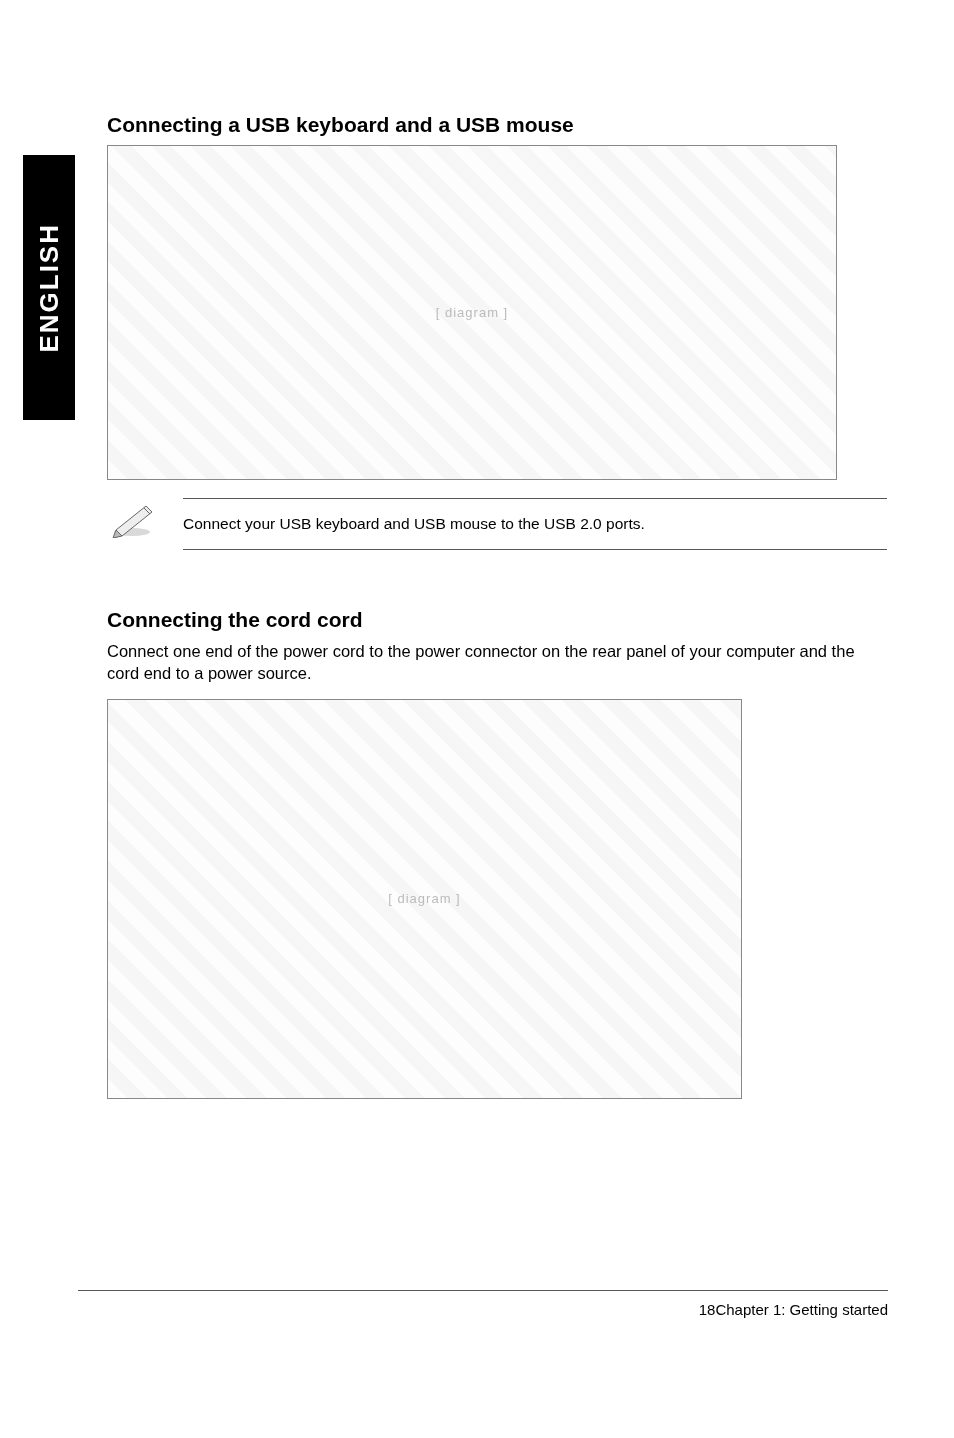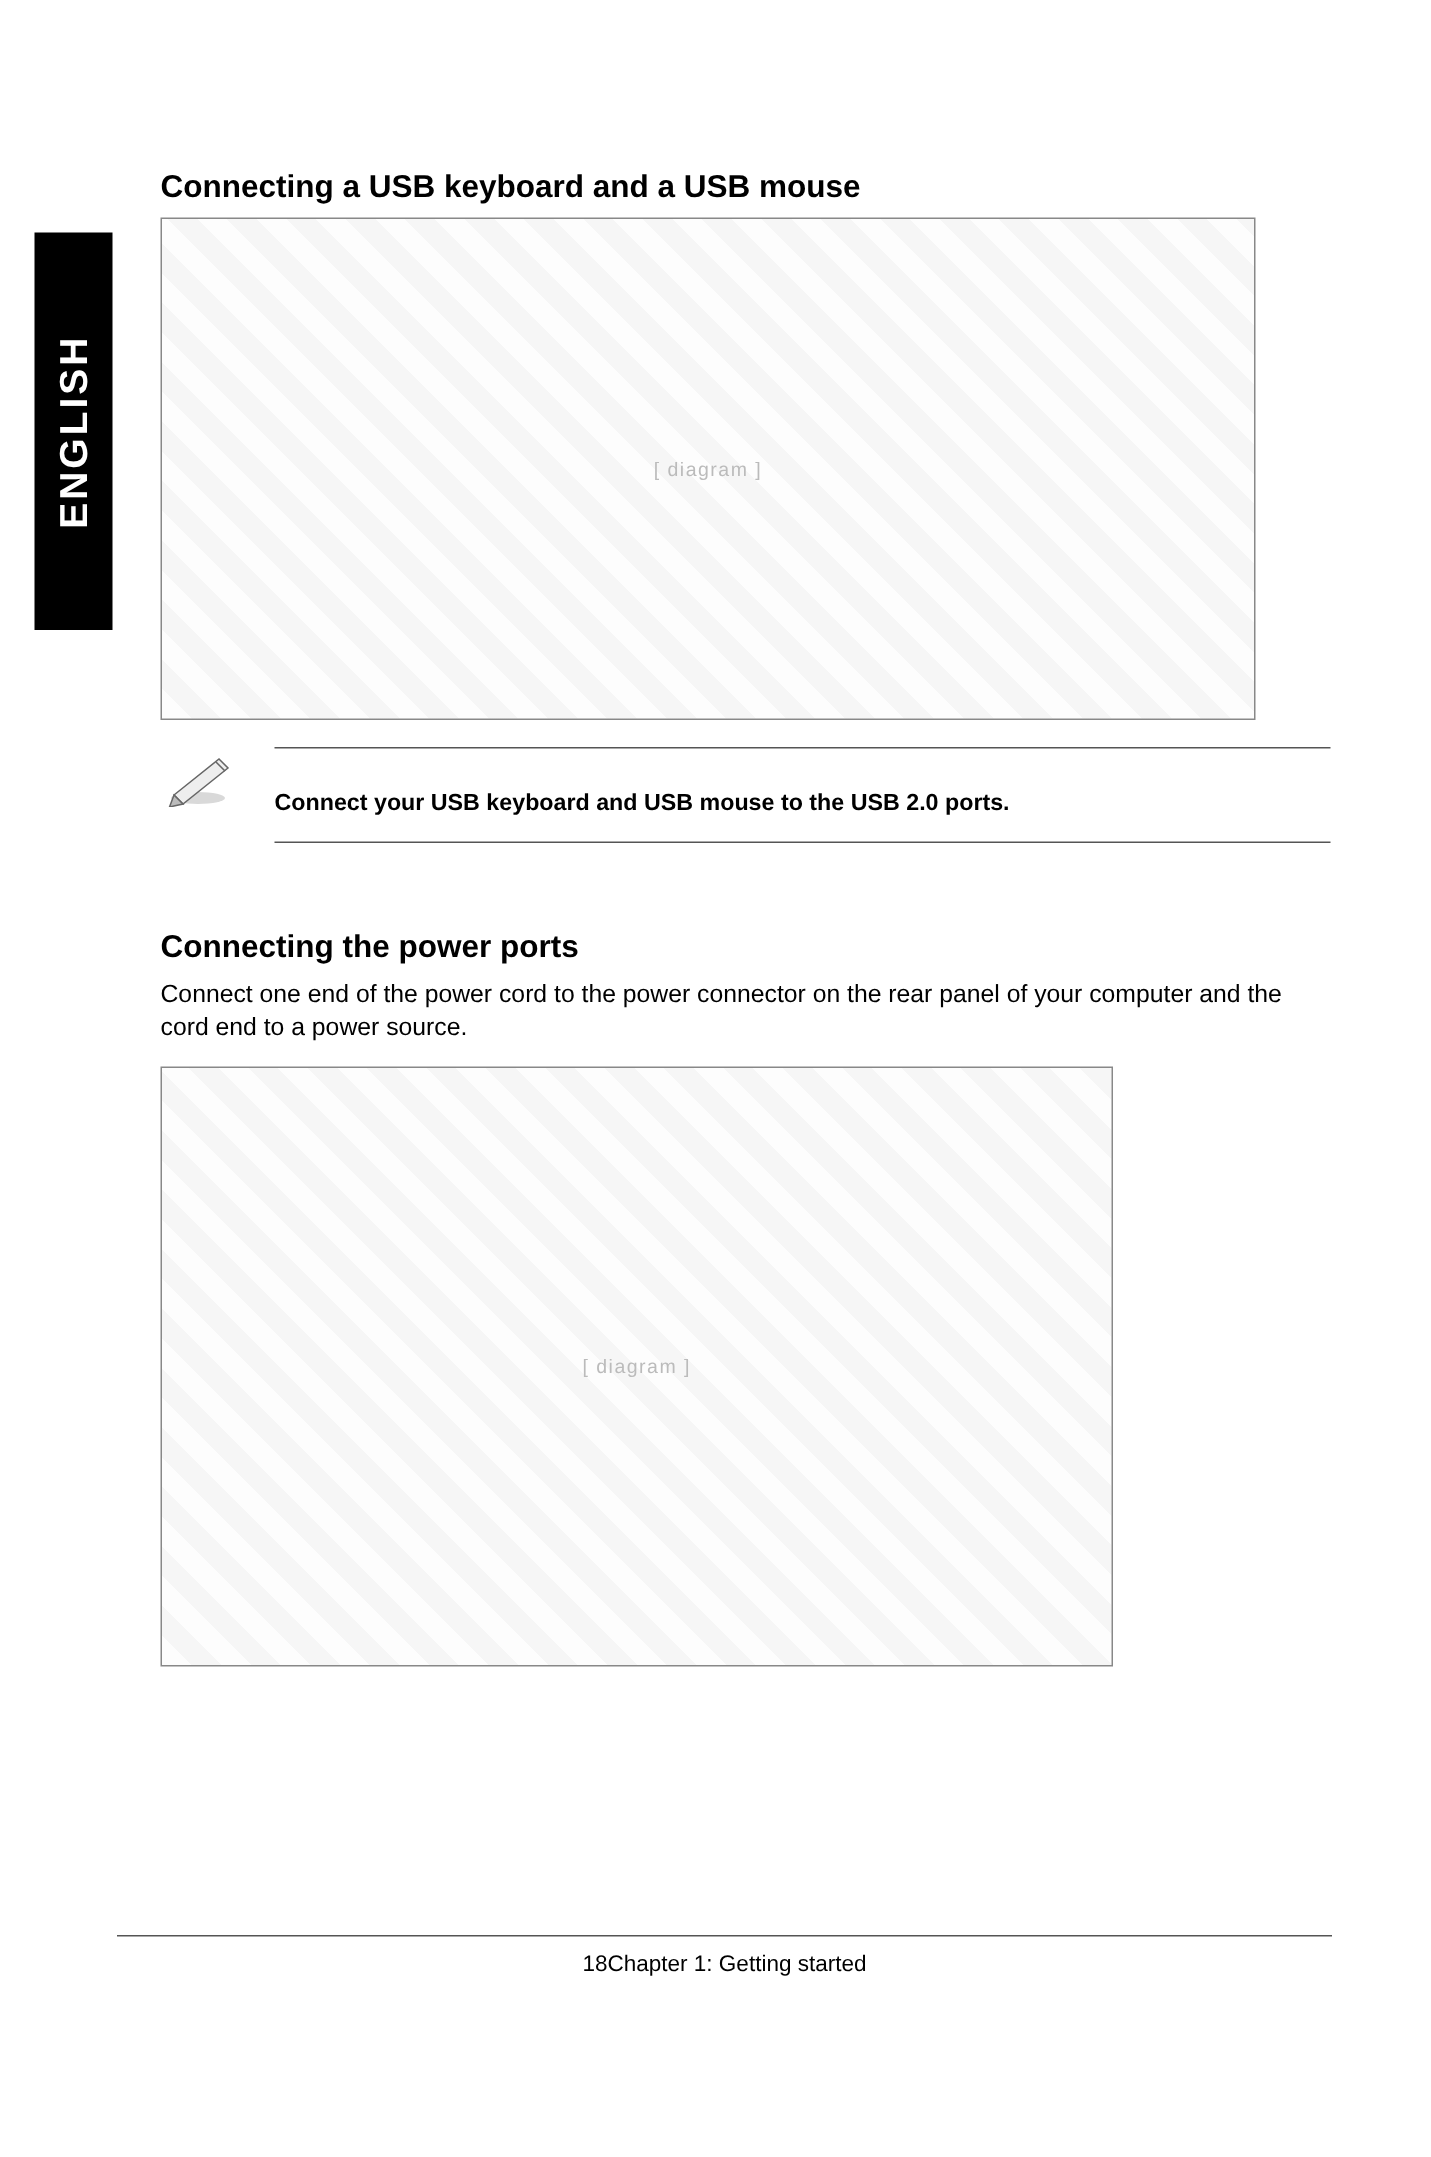--- a/index.html
+++ b/index.html
@@ -81,23 +81,22 @@
       width: 54px;
       flex: 0 0 54px;
       display: flex;
       align-items: center;
       justify-content: center;
     }
     .note-body {
       flex: 1;
       border-top: 1px solid #555;
       border-bottom: 1px solid #555;
-      padding: 28px 0 16px 0;
+      padding: 16px 0 16px 0;
       font-size: 15.5px;
-      font-weight: bold;
     }
     .figure2-placeholder {
       width: 635px;
       height: 400px;
       border: 1px solid #888;
       background:
         repeating-linear-gradient(45deg, #fdfdfd 0 14px, #f6f6f6 14px 28px);
       position: relative;
       margin: 8px 0 18px 0;
     }
@@ -112,21 +111,21 @@
       letter-spacing: 1px;
     }
     .footer {
       position: absolute;
       left: 78px;
       bottom: 120px;
       width: 810px;
       border-top: 1px solid #555;
       padding-top: 10px;
       display: flex;
-      justify-content: center;
+      justify-content: flex-end;
       font-size: 15px;
     }
     .page-number {
       font-size: 15px;
     }
     
     .pencil-svg {
       width: 48px;
       height: 40px;
     }
@@ -151,21 +150,21 @@
       <svg class="pencil-svg" viewBox="0 0 48 40" aria-hidden="true">
         <ellipse cx="22" cy="34" rx="18" ry="4" fill="#d9d9d9"></ellipse>
         <polygon points="6,32 36,8 42,14 12,38" fill="#eeeeee" stroke="#666" stroke-width="1"></polygon>
         <polygon points="6,32 12,38 3,40" fill="#bbbbbb" stroke="#666" stroke-width="1"></polygon>
         <line x1="34" y1="10" x2="40" y2="16" stroke="#666" stroke-width="1"></line>
       </svg>
     </div>
     <div class="note-body">Connect your USB keyboard and USB mouse to the USB 2.0 ports.</div>
   </div>
 
-  <h2 class="section-heading">Connecting the power ports</h2>
+  <h2 class="section-heading">Connecting the cord cord</h2>
   <p class="body-text">Connect one end of the power cord to the power connector on the rear panel of your computer and the cord end to a power source.</p>
 
   <div class="figure2-placeholder" aria-label="Illustration: computer rear panel power connector with power cord to a power strip">
     <span class="ph-label">[ diagram ]</span>
   </div>
 
 </div>
 
 <div class="footer">
   <span class="page-number">18</span>

